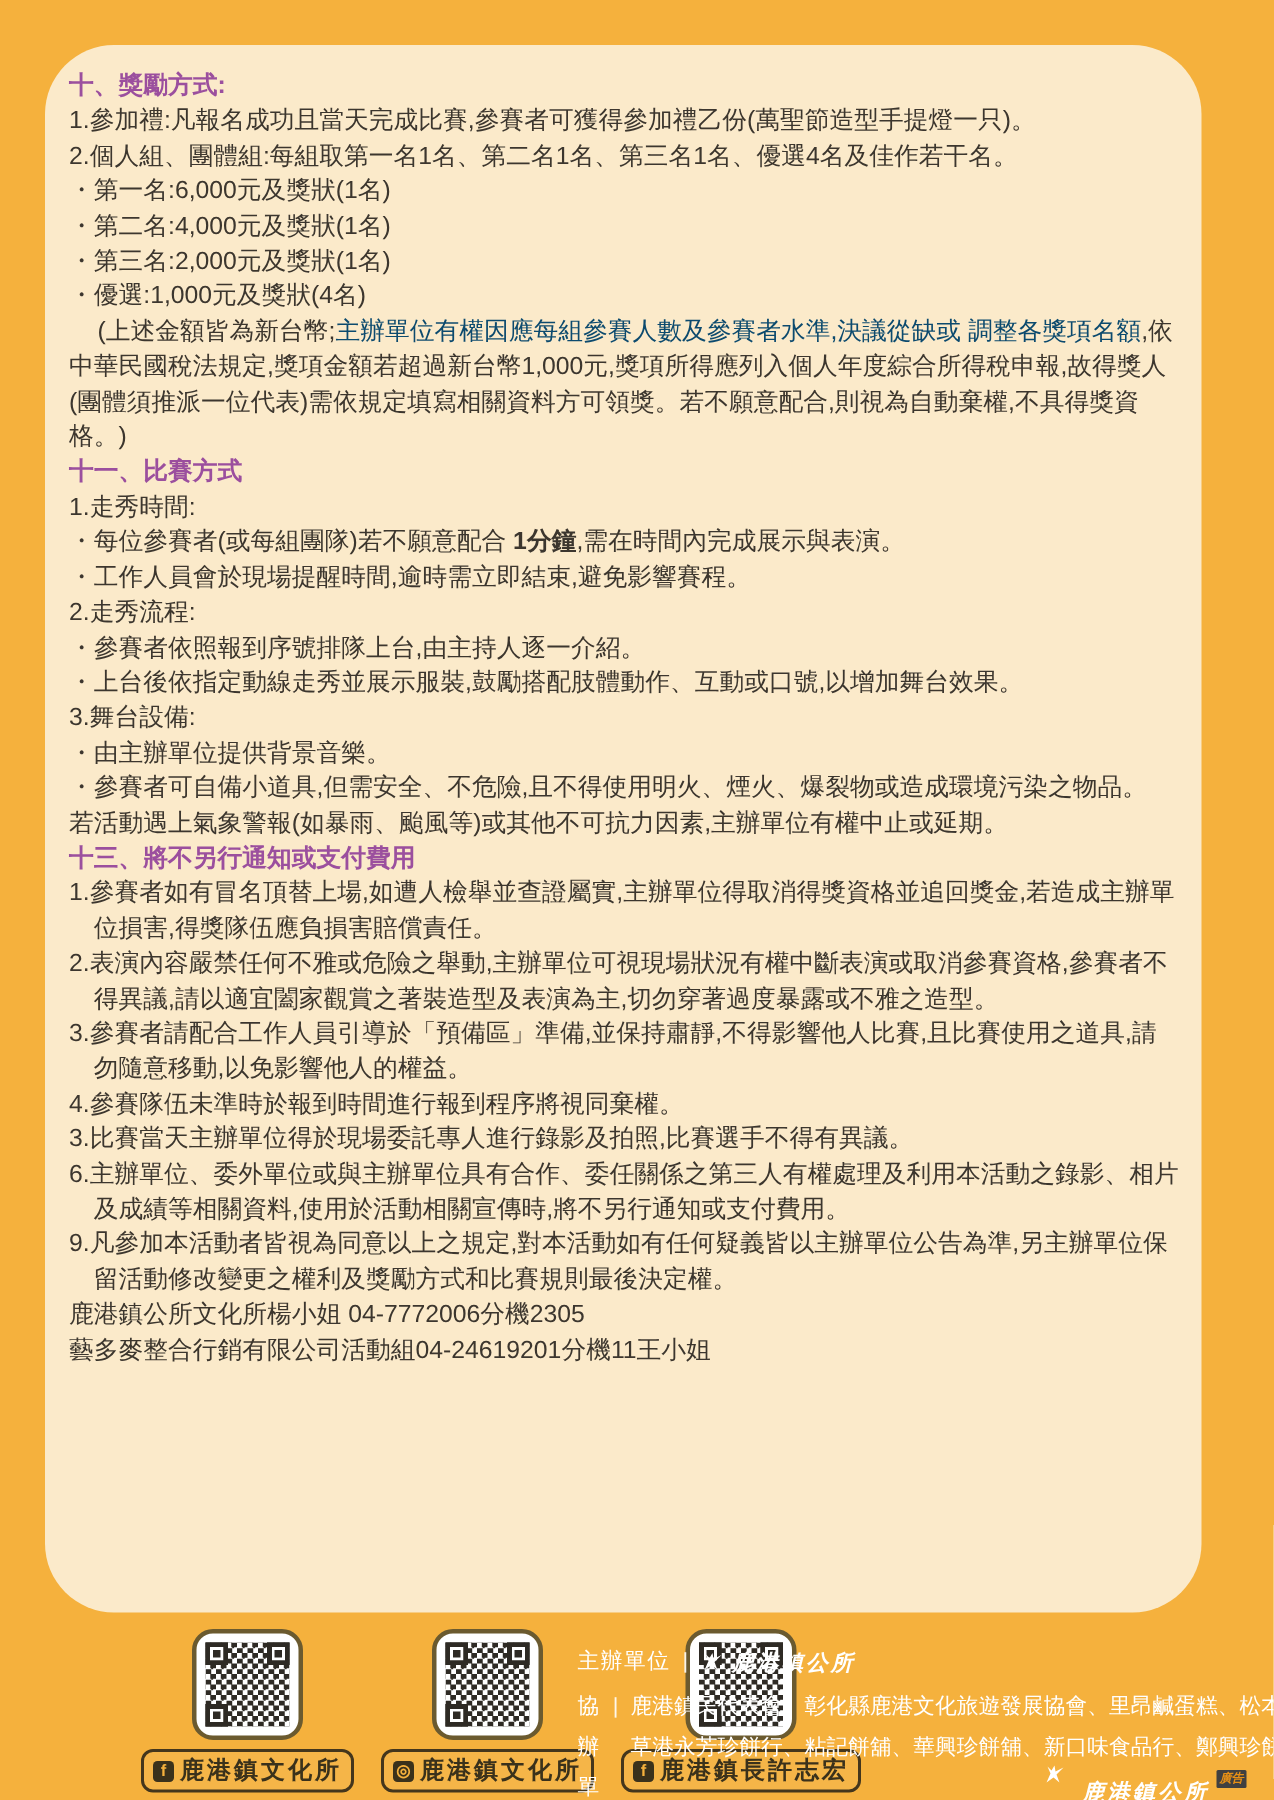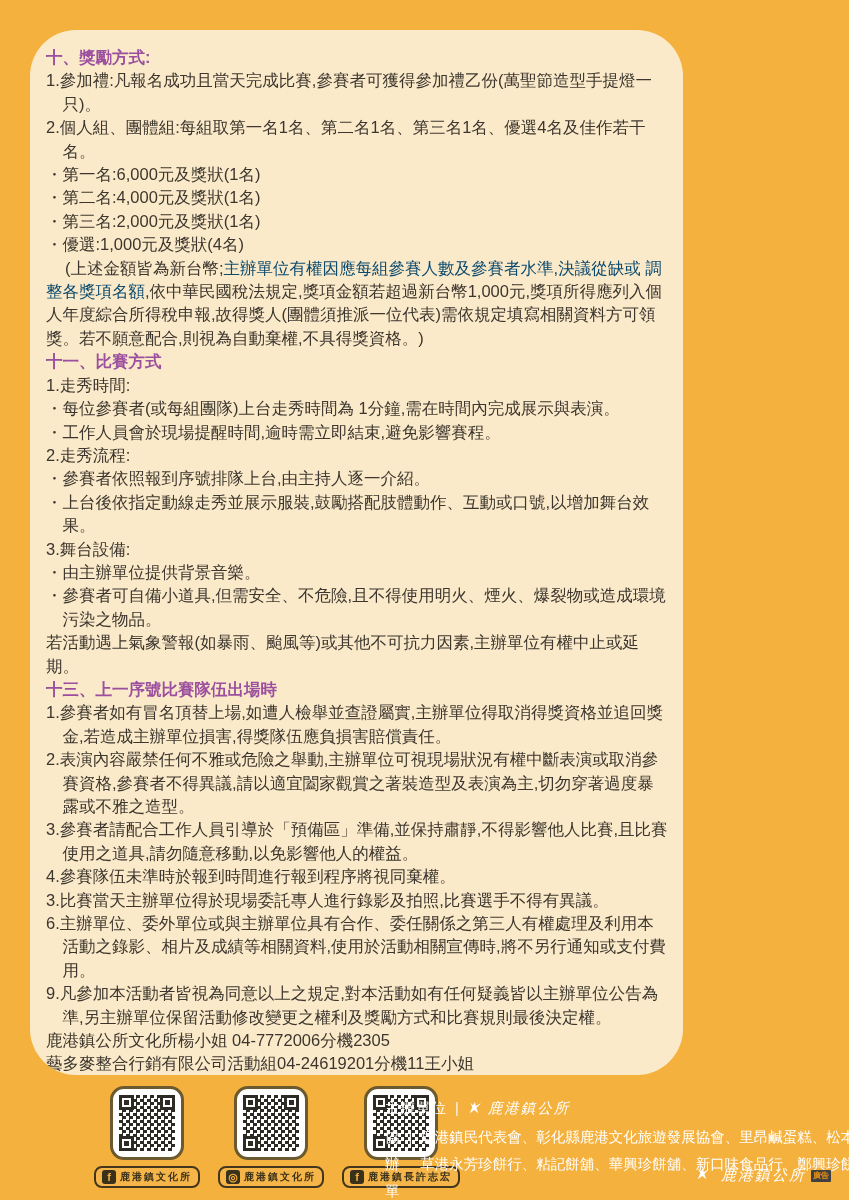--- a/index.html
+++ b/index.html
@@ -2,94 +2,94 @@
 <html><head>
 <meta charset="utf-8">
 <style>
   html,body{margin:0;padding:0;}
   body{
     width:849px;height:1200px;position:relative;overflow:hidden;
     background:#F5B13D;
     font-family:"Liberation Sans",sans-serif;
   }
   .card{
-    position:absolute;left:30px;top:30px;width:653px;height:1045px;
+    position:absolute;left:30px;top:30px;width:771px;height:1045px;
     background:#FBEACA;border-radius:46px;box-sizing:border-box;
     padding:16px 14px 0 16px;overflow:hidden;
     color:#3C362E;font-size:16.5px;line-height:23.4px;
   }
   .card p{margin:0;}
   .sec-title{color:#9B4F9E;font-weight:bold;}
   .lvl1{margin-left:12px;padding-left:1em;text-indent:-1em;}
   .prize{margin-left:2px;}
   .note{margin-left:11px;text-indent:19px;}
   .red{color:#0c4a6e;}
-  .b{font-weight:normal;text-align:center;}
+  .b{font-weight:bold;text-align:center;}
   .sub{margin-left:41px;}
   .blt{margin-left:99px;padding-left:1em;text-indent:-1em;}
   .body12{margin-left:29px;}
   .contact{margin-left:29px;}
 
   
   .qr-row{position:absolute;left:94px;top:1086px;display:flex;gap:18px;}
   .qr-unit{display:flex;flex-direction:column;align-items:center;}
   .qr{width:74px;height:74px;background:#FFFFFF;border:3px solid #6B5A2F;border-radius:14px;
       box-sizing:border-box;padding:6px;position:relative;}
   .qr-inner{width:100%;height:100%;position:relative;
       background:repeating-conic-gradient(#2E2A24 0% 25%,transparent 0% 50%);
       background-size:7px 7px;}
   .finder{position:absolute;width:15px;height:15px;box-sizing:border-box;
       border:3px solid #2E2A24;background:#2E2A24;box-shadow:inset 0 0 0 2px #FFFFFF;}
   .f-tl{left:0;top:0;} .f-tr{right:0;top:0;} .f-bl{left:0;bottom:0;}
   .qr-label{margin-top:6px;display:flex;align-items:center;gap:4px;white-space:nowrap;
       border:2px solid #44361C;border-radius:8px;padding:2px 6px;background:rgba(255,255,255,0.06);}
   .sns-icon{width:14px;height:14px;background:#3A311B;border-radius:3px;color:#F5B13D;
       font-weight:bold;font-size:11px;line-height:14px;text-align:center;display:inline-block;}
-  .qr-label-text{color:#3A311B;font-size:10px;font-weight:bold;letter-spacing:2px;}
+  .qr-label-text{color:#3A311B;font-size:16px;font-weight:bold;letter-spacing:2px;}
 
   .org-block{position:absolute;left:385px;top:1095px;color:#FFFFFF;font-size:14.5px;line-height:27px;}
   .org-row{display:flex;align-items:flex-start;}
   .org-label{letter-spacing:1px;}
   .sep{padding:0 8px;opacity:.9;}
-  .stamp{font-family:"DejaVu Serif",serif;font-style:italic;font-weight:normal;letter-spacing:2px;}
+  .stamp{font-family:"DejaVu Serif",serif;font-style:italic;font-weight:bold;letter-spacing:2px;margin-top:20px;}
   .deer{display:inline-block;margin-right:5px;vertical-align:-2px;}
   .org-names div{white-space:nowrap;}
 
   .stamp-row{position:absolute;right:18px;top:1166px;display:flex;align-items:center;gap:5px;color:#FFFFFF;}
   .stamp-row .stamp{font-size:15px;}
   .ad-badge{background:#404040;color:#E89015;font-size:8px;line-height:10px;padding:1px 2px;
-      border-radius:1px;font-weight:bold;}
+      border-radius:1px;font-weight:bold;font-style:italic;}
 </style>
 </head>
 <body>
 
 <div class="card">
   <p class="sec-title">十、獎勵方式:</p>
   <p class="lvl1">1.參加禮:凡報名成功且當天完成比賽,參賽者可獲得參加禮乙份(萬聖節造型手提燈一只)。</p>
   <p class="lvl1">2.個人組、團體組:每組取第一名1名、第二名1名、第三名1名、優選4名及佳作若干名。</p>
   <p class="prize">・第一名:6,000元及獎狀(1名)</p>
   <p class="prize">・第二名:4,000元及獎狀(1名)</p>
   <p class="prize">・第三名:2,000元及獎狀(1名)</p>
   <p class="prize">・優選:1,000元及獎狀(4名)</p>
   <p class="note"><span>(上述金額皆為新台幣;</span><span class="red">主辦單位有權因應每組參賽人數及參賽者水準,決議從缺或 調整各獎項名額</span><span>,依中華民國稅法規定,獎項金額若超過新台幣1,000元,獎項所得應列入個人年度綜合所得稅申報,故得獎人(團體須推派一位代表)需依規定填寫相關資料方可領獎。若不願意配合,則視為自動棄權,不具得獎資格。)</span></p>
 
   <p class="sec-title">十一、比賽方式</p>
   <p class="sub">1.走秀時間:</p>
-  <p class="blt"><span>・每位參賽者(或每組團隊)上台走秀時間為 </span><span class="b">1分鐘</span><span>,需在時間內完成展示與表演。</span></p>
+  <p class="blt"><span>・每位參賽者(或每組團隊)若不願意配合 </span><span class="b">1分鐘</span><span>,需在時間內完成展示與表演。</span></p>
   <p class="blt">・工作人員會於現場提醒時間,逾時需立即結束,避免影響賽程。</p>
   <p class="sub">2.走秀流程:</p>
   <p class="blt">・參賽者依照報到序號排隊上台,由主持人逐一介紹。</p>
   <p class="blt">・上台後依指定動線走秀並展示服裝,鼓勵搭配肢體動作、互動或口號,以增加舞台效果。</p>
   <p class="sub">3.舞台設備:</p>
   <p class="blt">・由主辦單位提供背景音樂。</p>
   <p class="blt">・參賽者可自備小道具,但需安全、不危險,且不得使用明火、煙火、爆裂物或造成環境污染之物品。</p>
 
   <p class="body12">若活動遇上氣象警報(如暴雨、颱風等)或其他不可抗力因素,主辦單位有權中止或延期。</p>
 
-  <p class="sec-title">十三、上一序號比賽隊伍出場時</p>
+  <p class="sec-title">十三、將不另行通知或支付費用</p>
   <p class="lvl1">1.參賽者如有冒名頂替上場,如遭人檢舉並查證屬實,主辦單位得取消得獎資格並追回獎金,若造成主辦單位損害,得獎隊伍應負損害賠償責任。</p>
   <p class="lvl1">2.表演內容嚴禁任何不雅或危險之舉動,主辦單位可視現場狀況有權中斷表演或取消參賽資格,參賽者不得異議,請以適宜闔家觀賞之著裝造型及表演為主,切勿穿著過度暴露或不雅之造型。</p>
   <p class="lvl1">3.參賽者請配合工作人員引導於「預備區」準備,並保持肅靜,不得影響他人比賽,且比賽使用之道具,請勿隨意移動,以免影響他人的權益。</p>
   <p class="lvl1">4.參賽隊伍未準時於報到時間進行報到程序將視同棄權。</p>
   <p class="lvl1">3.比賽當天主辦單位得於現場委託專人進行錄影及拍照,比賽選手不得有異議。</p>
   <p class="lvl1">6.主辦單位、委外單位或與主辦單位具有合作、委任關係之第三人有權處理及利用本活動之錄影、相片及成績等相關資料,使用於活動相關宣傳時,將不另行通知或支付費用。</p>
   <p class="lvl1">9.凡參加本活動者皆視為同意以上之規定,對本活動如有任何疑義皆以主辦單位公告為準,另主辦單位保留活動修改變更之權利及獎勵方式和比賽規則最後決定權。</p>
   <p class="contact">鹿港鎮公所文化所楊小姐 04-7772006分機2305</p>
   <p class="contact">藝多麥整合行銷有限公司活動組04-24619201分機11王小姐</p>
 </div>

